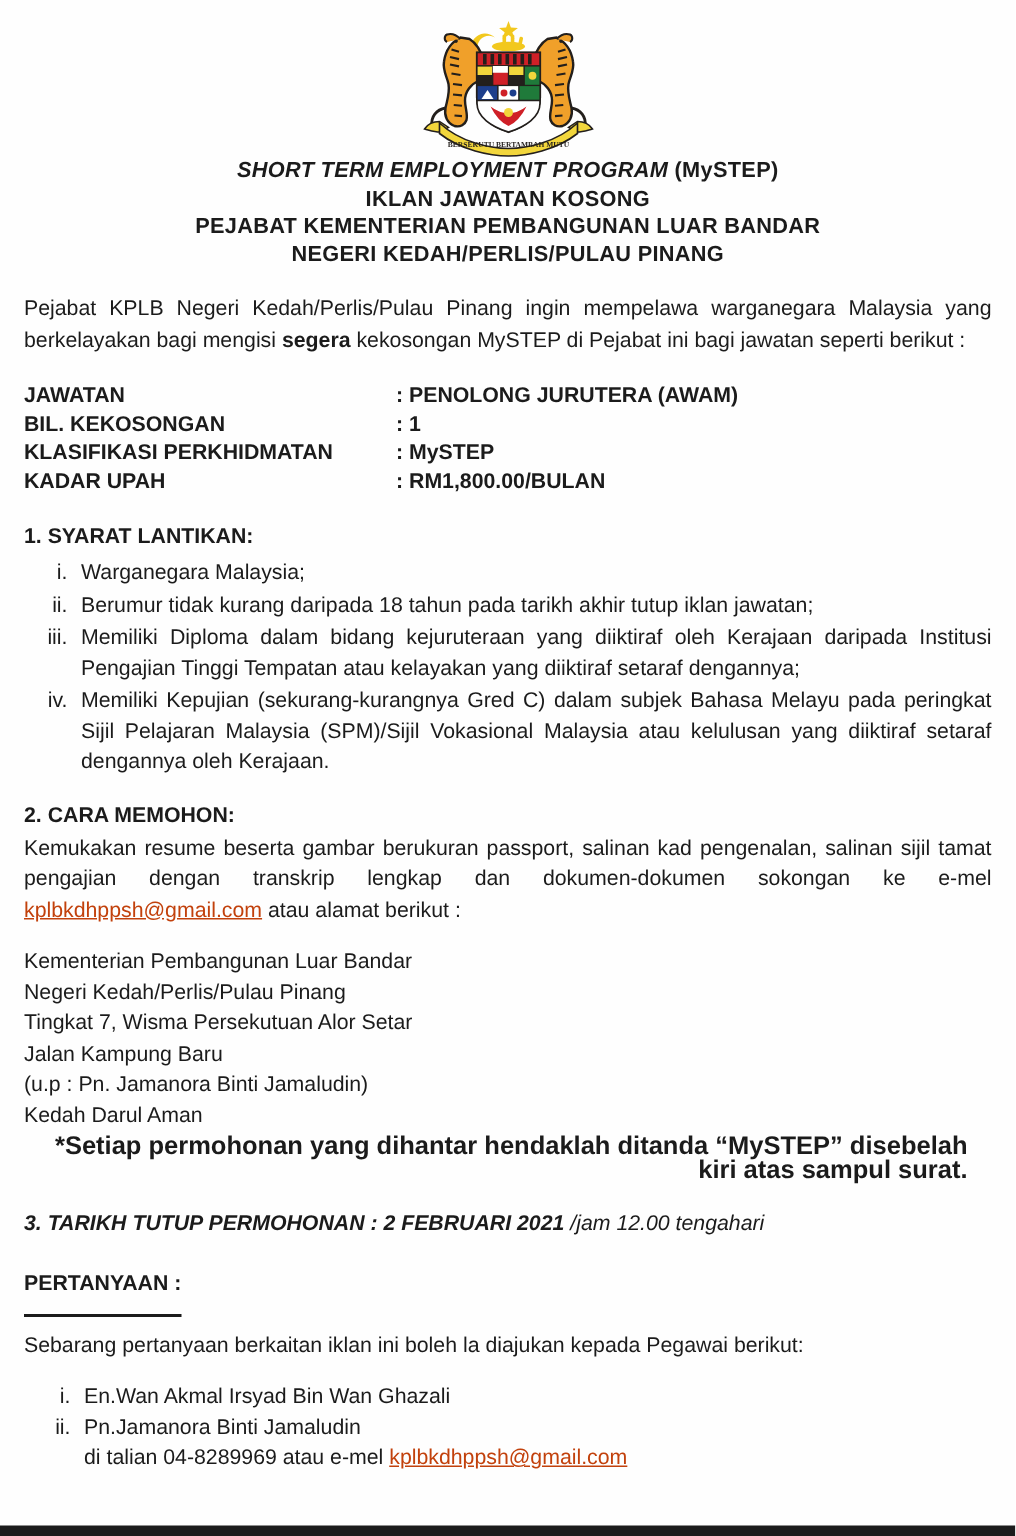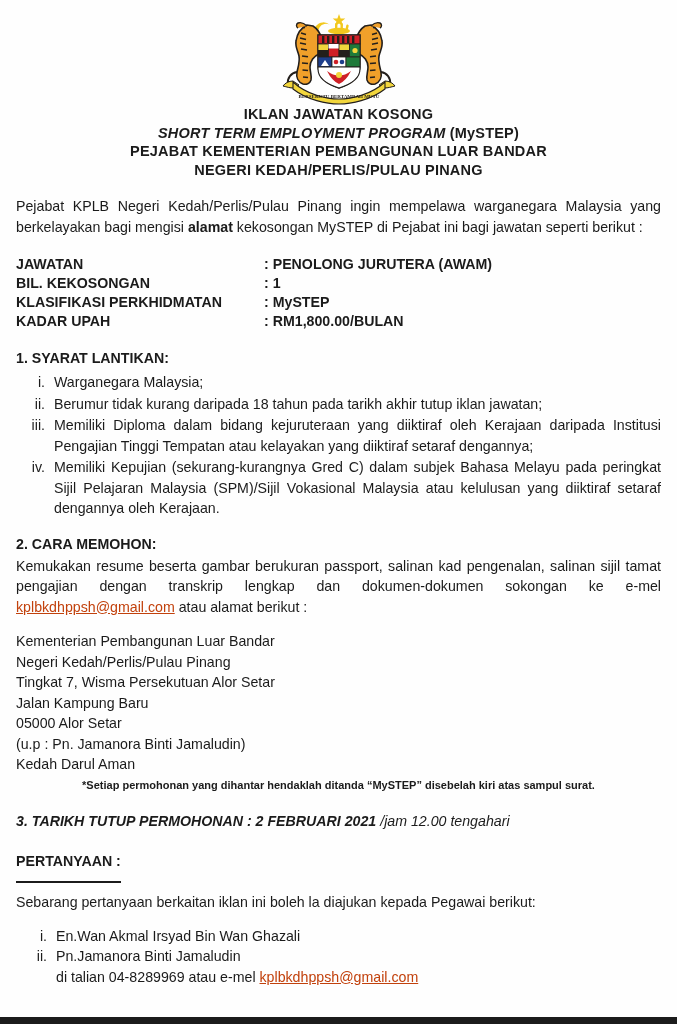--- a/index.html
+++ b/index.html
@@ -145,22 +145,22 @@
 
   
   .addr {
     margin-top: 14px;
     text-align: left;
     font-size: 14.2px;
     line-height: 20.5px;
   }
   .note {
     margin-top: 2px;
-    text-align: center;
-    font-size: 11px;
+    text-align: right;
+    font-size: 17px;
     font-weight: bold;
     line-height: 16px;
     padding: 0 16px;
   }
 
   
   .closing {
     margin-top: 19px;
     font-size: 14.2px;
     line-height: 19px;
@@ -307,27 +307,27 @@
         <path d="M108 72 C112 72 116 74 118 77 C114 78 111 79 108 79 L102 76 Z" fill="#f2d63c" stroke="#231f1c" stroke-width="1"></path>
         <path d="M16 73 C30 86 50 90 62 90 C74 90 94 86 108 73 L108 80 C94 91 74 95 62 95 C50 95 30 91 16 80 Z" fill="#f2d63c" stroke="#231f1c" stroke-width="1.1"></path>
         <text x="62" y="89" text-anchor="middle" font-family="'Liberation Serif', serif" font-size="5" font-weight="bold" fill="#231f1c">BERSEKUTU BERTAMBAH MUTU</text>
       </g>
     </svg>
   </div>
 
   <div class="content">
 
     <div class="doc-title">
+      <div><span class="ital">SHORT TERM EMPLOYMENT PROGRAM</span><span class="roman"> (MySTEP)</span></div>
       <div>IKLAN JAWATAN KOSONG</div>
-      <div><span class="ital">SHORT TERM EMPLOYMENT PROGRAM</span><span class="roman"> (MySTEP)</span></div>
       <div>PEJABAT KEMENTERIAN PEMBANGUNAN LUAR BANDAR</div>
       <div>NEGERI KEDAH/PERLIS/PULAU PINANG</div>
     </div>
 
-    <p class="intro"><span>Pejabat KPLB Negeri Kedah/Perlis/Pulau Pinang ingin mempelawa warganegara Malaysia yang berkelayakan bagi mengisi </span><b>alamat</b><span> kekosongan MySTEP di Pejabat ini bagi jawatan seperti berikut :</span></p>
+    <p class="intro"><span>Pejabat KPLB Negeri Kedah/Perlis/Pulau Pinang ingin mempelawa warganegara Malaysia yang berkelayakan bagi mengisi </span><b>segera</b><span> kekosongan MySTEP di Pejabat ini bagi jawatan seperti berikut :</span></p>
 
     <div class="job-table">
       <div class="job-row">
         <span class="job-label">JAWATAN</span>
         <span class="job-value">PENOLONG JURUTERA (AWAM)</span>
       </div>
       <div class="job-row">
         <span class="job-label">BIL. KEKOSONGAN</span>
         <span class="job-value">1</span>
       </div>
@@ -362,21 +362,20 @@
     </ol>
 
     <div class="sec-head tight">2. CARA MEMOHON:</div>
     <p class="apply-para"><span>Kemukakan resume beserta gambar berukuran passport, salinan kad pengenalan, salinan sijil tamat pengajian dengan transkrip lengkap dan dokumen-dokumen sokongan ke e-mel </span><a class="mail" href="#">kplbkdhppsh@gmail.com</a><span> atau alamat berikut :</span></p>
 
     <div class="addr">
       <div>Kementerian Pembangunan Luar Bandar</div>
       <div>Negeri Kedah/Perlis/Pulau Pinang</div>
       <div>Tingkat 7, Wisma Persekutuan Alor Setar</div>
       <div>Jalan Kampung Baru</div>
-      <div>05000 Alor Setar</div>
       <div>(u.p : Pn. Jamanora Binti Jamaludin)</div>
       <div>Kedah Darul Aman</div>
     </div>
 
     <div class="note">*Setiap permohonan yang dihantar hendaklah ditanda “MySTEP” disebelah kiri atas sampul surat.</div>
 
     <div class="closing"><span class="bold">3. TARIKH TUTUP PERMOHONAN : 2 FEBRUARI 2021</span><span> /jam 12.00 tengahari</span></div>
 
     <div class="pertanyaan"><span>PERTANYAAN :</span></div>
 

